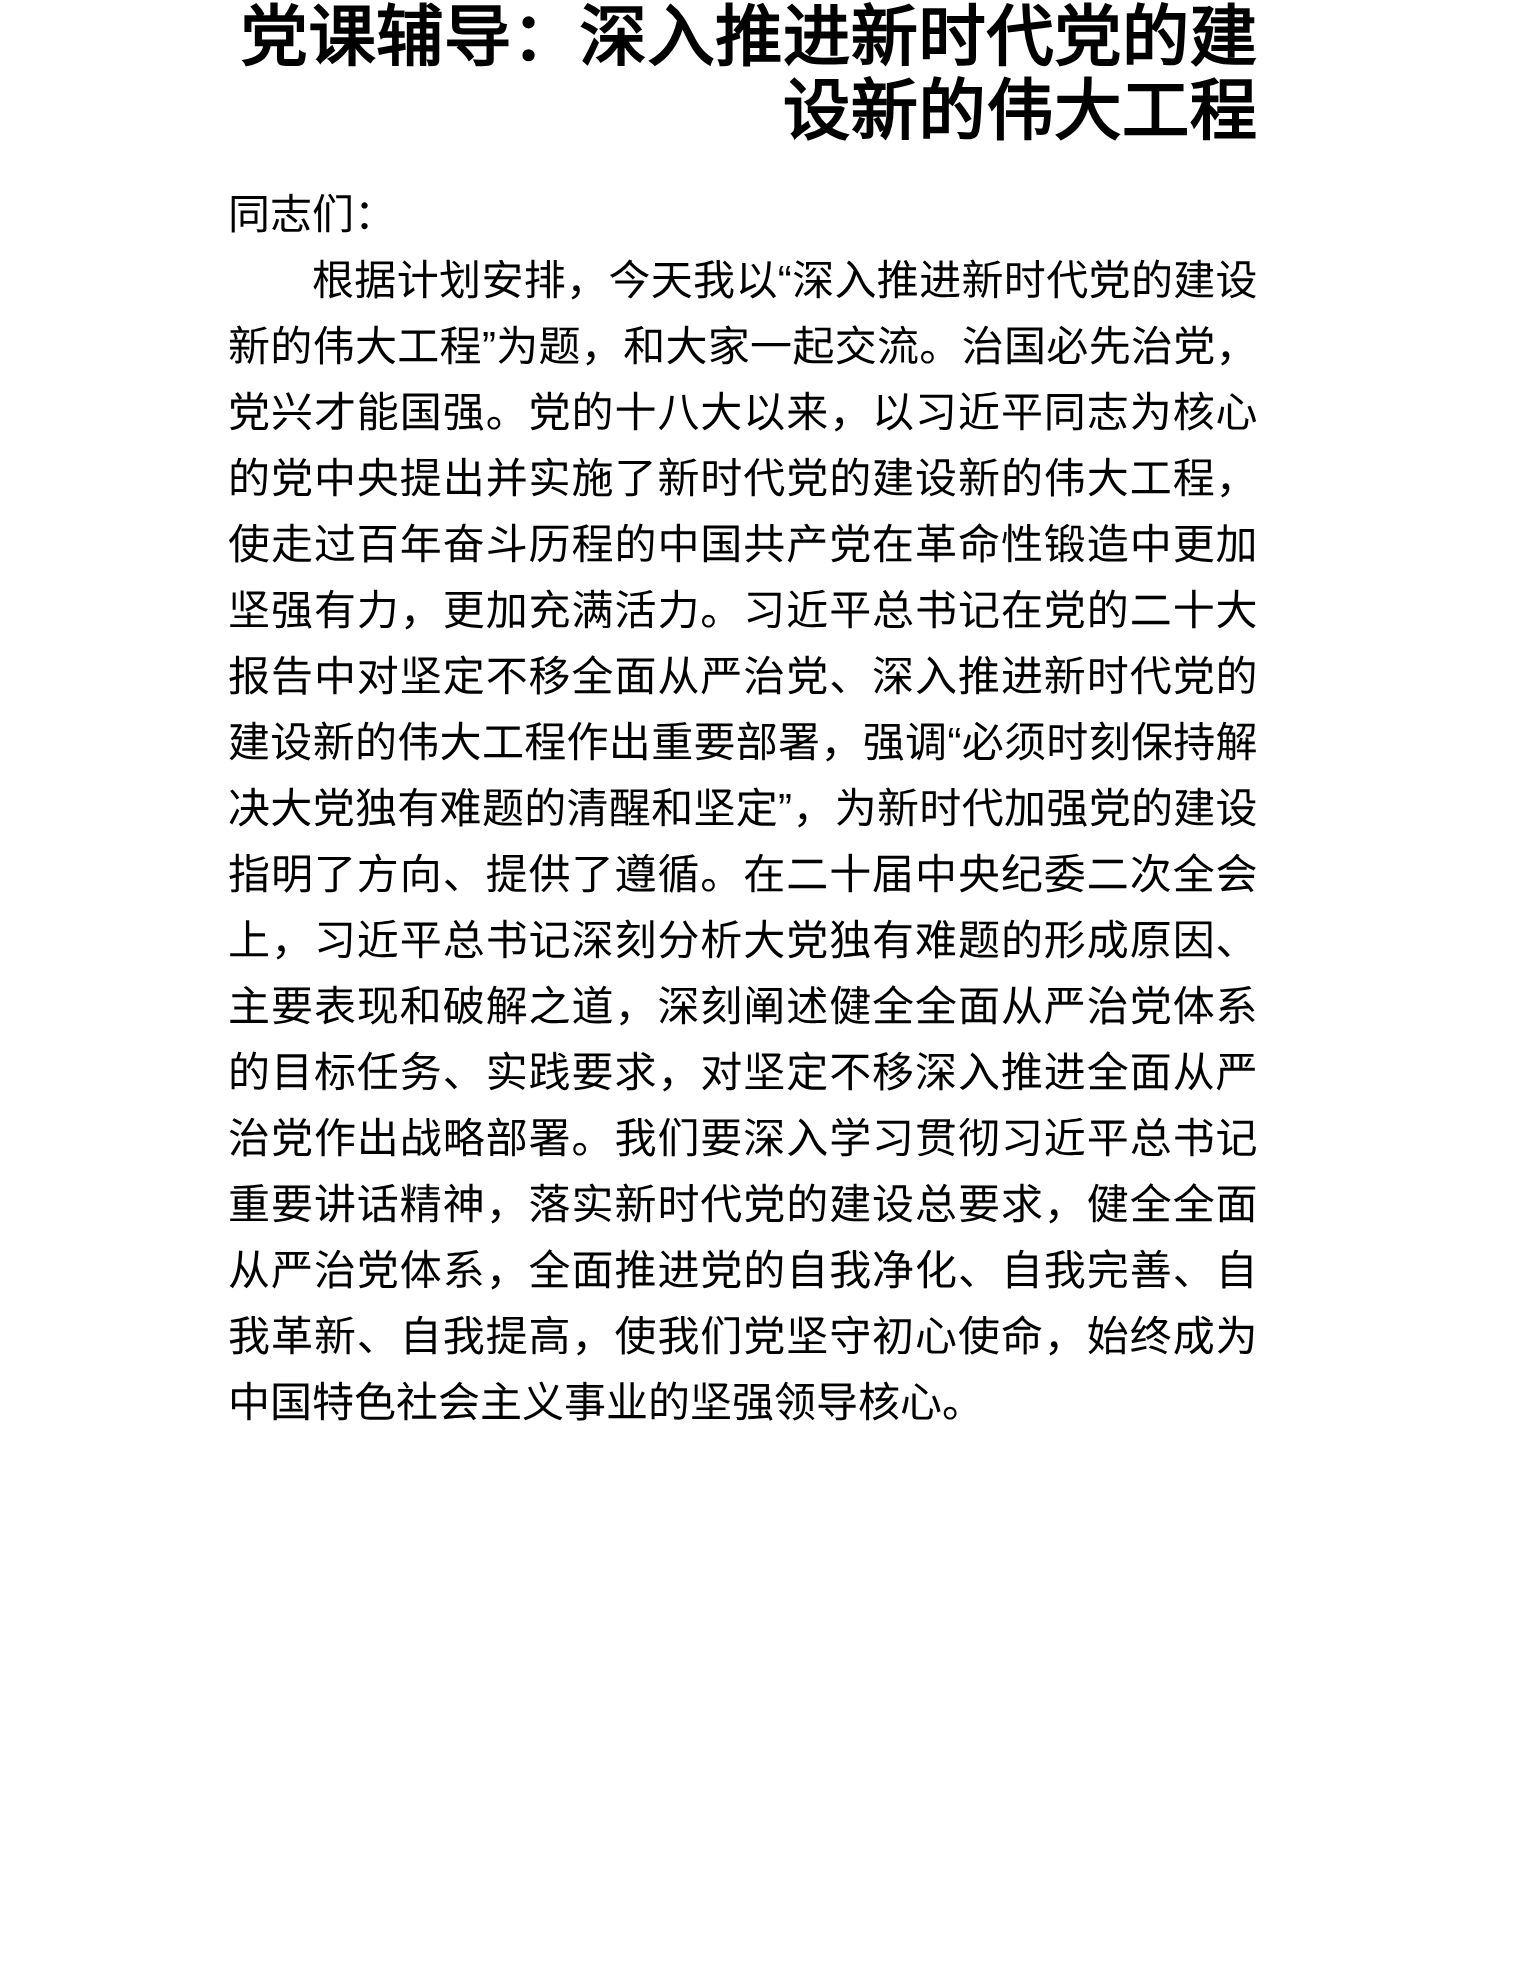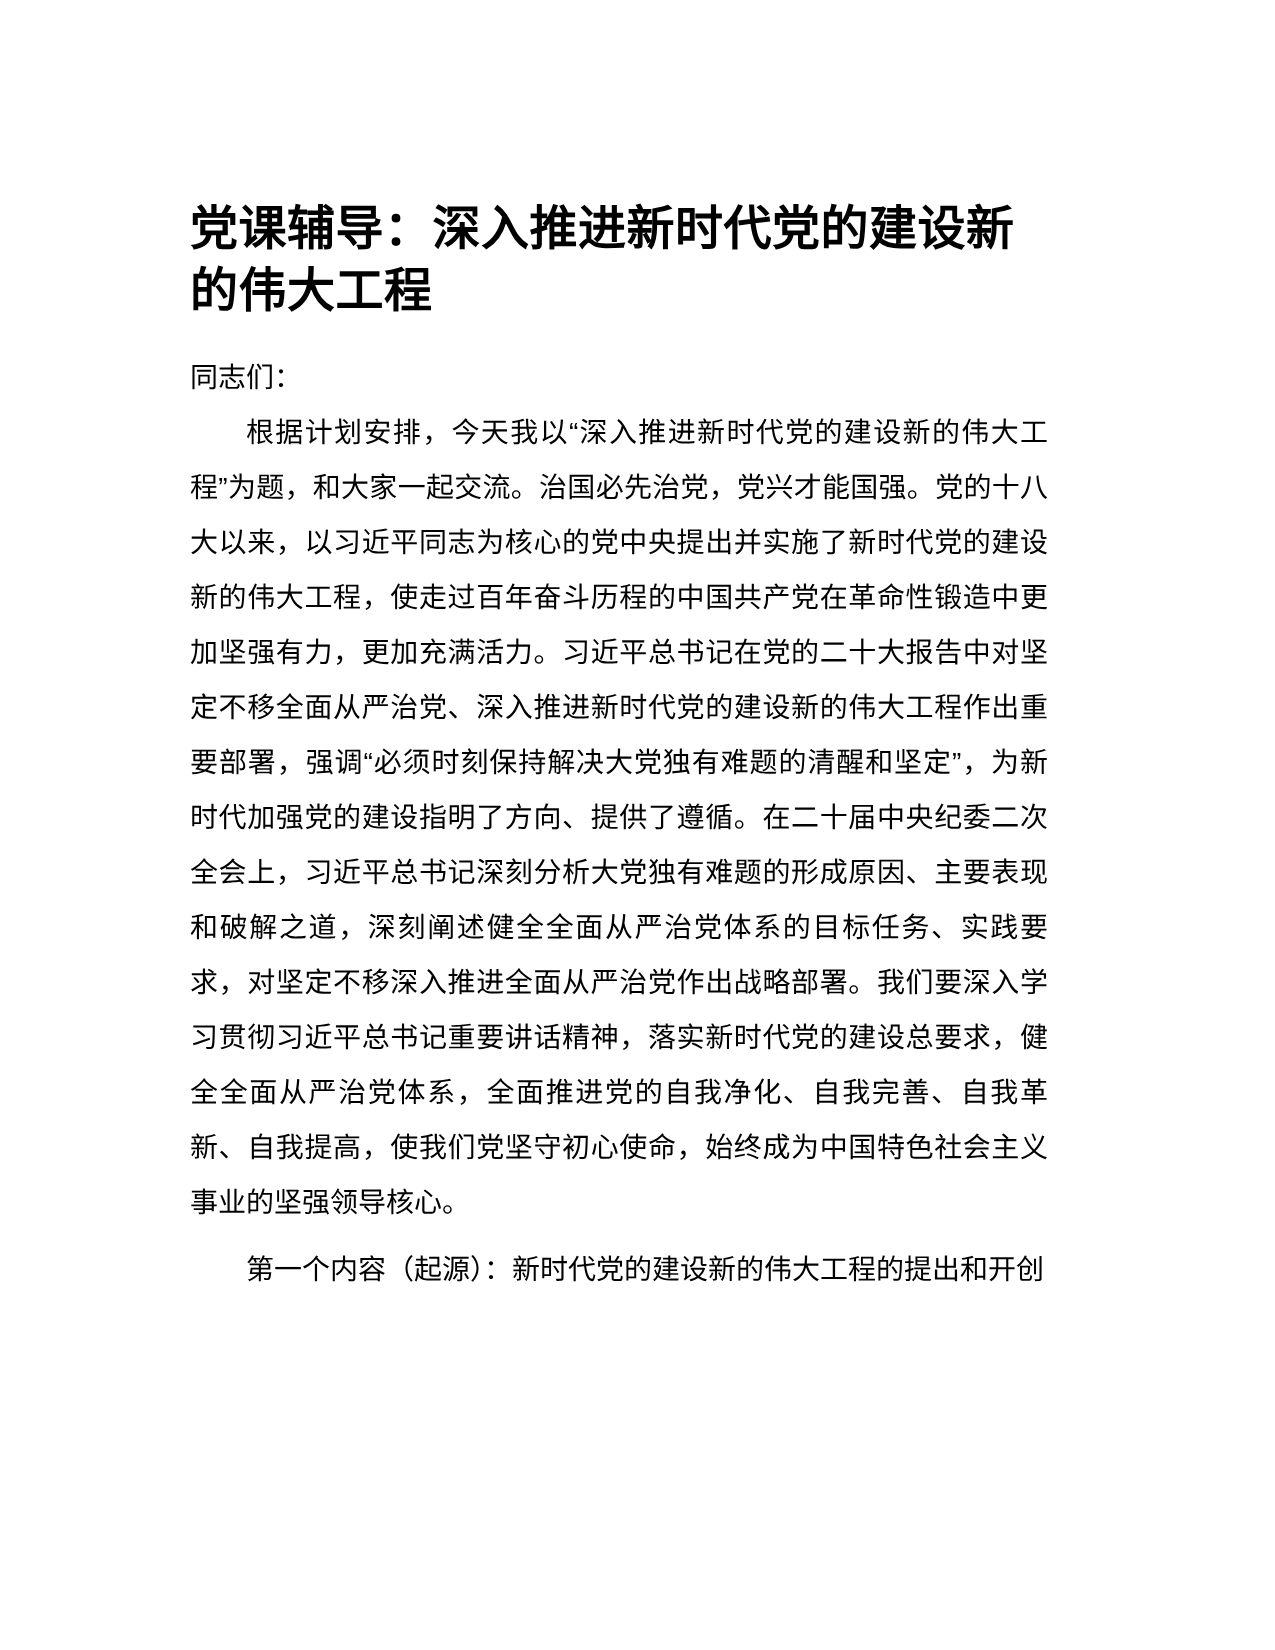--- a/index.html
+++ b/index.html
@@ -21,31 +21,30 @@
     overflow: hidden;
     box-sizing: border-box;
   }
   .content {
     position: absolute;
     left: 190px;
     top: 0;
     width: 858px;
   }
   .doc-title {
-    font-size: 48px;
+    font-size: 56px;
     font-weight: bold;
     line-height: 62px;
-    text-align: left;
+    text-align: right;
     margin: 0;
-    padding-top: 198px;
     letter-spacing: 0.5px;
     word-break: break-all;
   }
   .para {
-    font-size: 28px;
+    font-size: 35px;
     line-height: 55px;
     text-align: justify;
     text-justify: inter-ideograph;
     margin: 0;
     word-break: break-all;
     letter-spacing: 0px;
   }
   .para-salutation {
     margin-top: 28px;
   }
@@ -63,16 +62,15 @@
 
 <div class="page">
   <div class="content">
 
     <h1 class="doc-title">党课辅导：深入推进新时代党的建设新的伟大工程</h1>
 
     <p class="para para-salutation">同志们：</p>
 
     <p class="para para-indent para-body">根据计划安排，今天我以“深入推进新时代党的建设新的伟大工程”为题，和大家一起交流。治国必先治党，党兴才能国强。党的十八大以来，以习近平同志为核心的党中央提出并实施了新时代党的建设新的伟大工程，使走过百年奋斗历程的中国共产党在革命性锻造中更加坚强有力，更加充满活力。习近平总书记在党的二十大报告中对坚定不移全面从严治党、深入推进新时代党的建设新的伟大工程作出重要部署，强调“必须时刻保持解决大党独有难题的清醒和坚定”，为新时代加强党的建设指明了方向、提供了遵循。在二十届中央纪委二次全会上，习近平总书记深刻分析大党独有难题的形成原因、主要表现和破解之道，深刻阐述健全全面从严治党体系的目标任务、实践要求，对坚定不移深入推进全面从严治党作出战略部署。我们要深入学习贯彻习近平总书记重要讲话精神，落实新时代党的建设总要求，健全全面从严治党体系，全面推进党的自我净化、自我完善、自我革新、自我提高，使我们党坚守初心使命，始终成为中国特色社会主义事业的坚强领导核心。</p>
 
-    <p class="para para-indent para-section">第一个内容（起源）：新时代党的建设新的伟大工程的提出和开创</p>
 
   </div>
 </div>
 
 </body></html>

